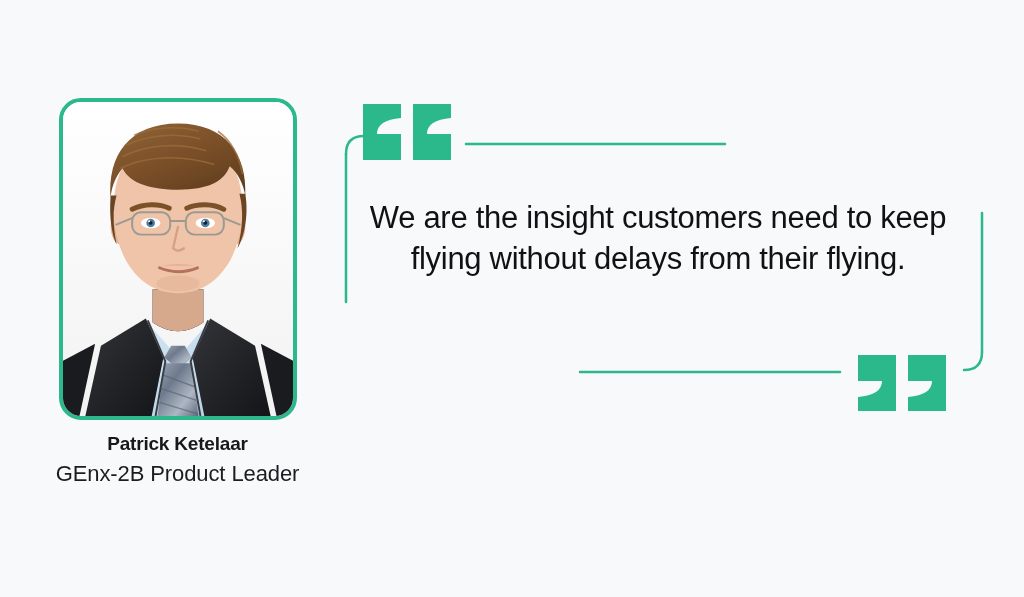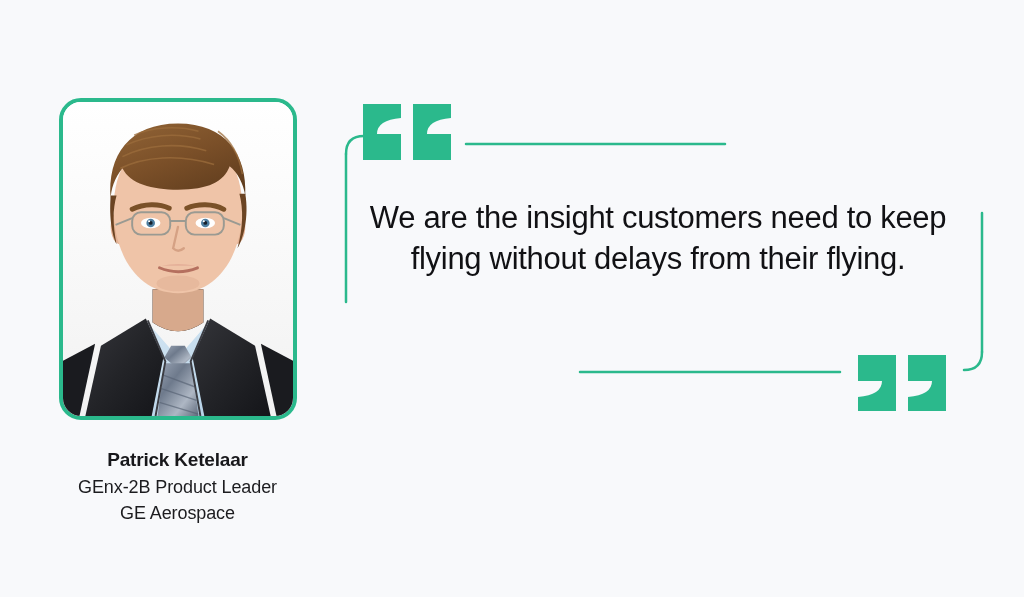--- a/index.html
+++ b/index.html
@@ -40,33 +40,33 @@
     box-sizing: border-box;
   }
 
   .photo-frame svg {
     display: block;
     width: 100%;
     height: 100%;
   }
 
   .attribution {
-    margin-top: 26px;
+    margin-top: 10px;
     text-align: center;
     color: #18181B;
   }
   .person-name {
     font-size: 19px;
     font-weight: 700;
     letter-spacing: -0.2px;
     line-height: 1.45;
   }
   .person-role,
   .person-org {
-    font-size: 18px;
+    font-size: 22px;
     font-weight: 400;
     letter-spacing: -0.1px;
     line-height: 1.48;
     color: #1C1C1F;
   }
 
   
   .quote-block {
     position: absolute;
     left: 300px;
@@ -219,21 +219,20 @@
         <path d="M238 266 L204 248 L220 322 L238 322 Z" fill="#1A1B1F"></path>
 
         <path d="M88 224 L106 266 L96 322" stroke="#3C3D43" stroke-width="2" fill="none"></path>
         <path d="M150 224 L132 266 L142 322" stroke="#3C3D43" stroke-width="2" fill="none"></path>
       </svg>
     </div>
 
     <div class="attribution">
       <div class="person-name">Patrick Ketelaar</div>
       <div class="person-role">GEnx-2B Product Leader</div>
-      <div class="person-org">GE Aerospace</div>
     </div>
   </div>
 
   <div class="quote-block">
 
     <svg class="quote-svg" viewBox="0 0 700 340">
 
       <path d="M46 64 Q46 46 64 46" fill="none" stroke="#2BB98C" stroke-width="2.5" stroke-linecap="round"></path>
       <path d="M46 64 L46 212" fill="none" stroke="#2BB98C" stroke-width="2.5" stroke-linecap="round"></path>
 

